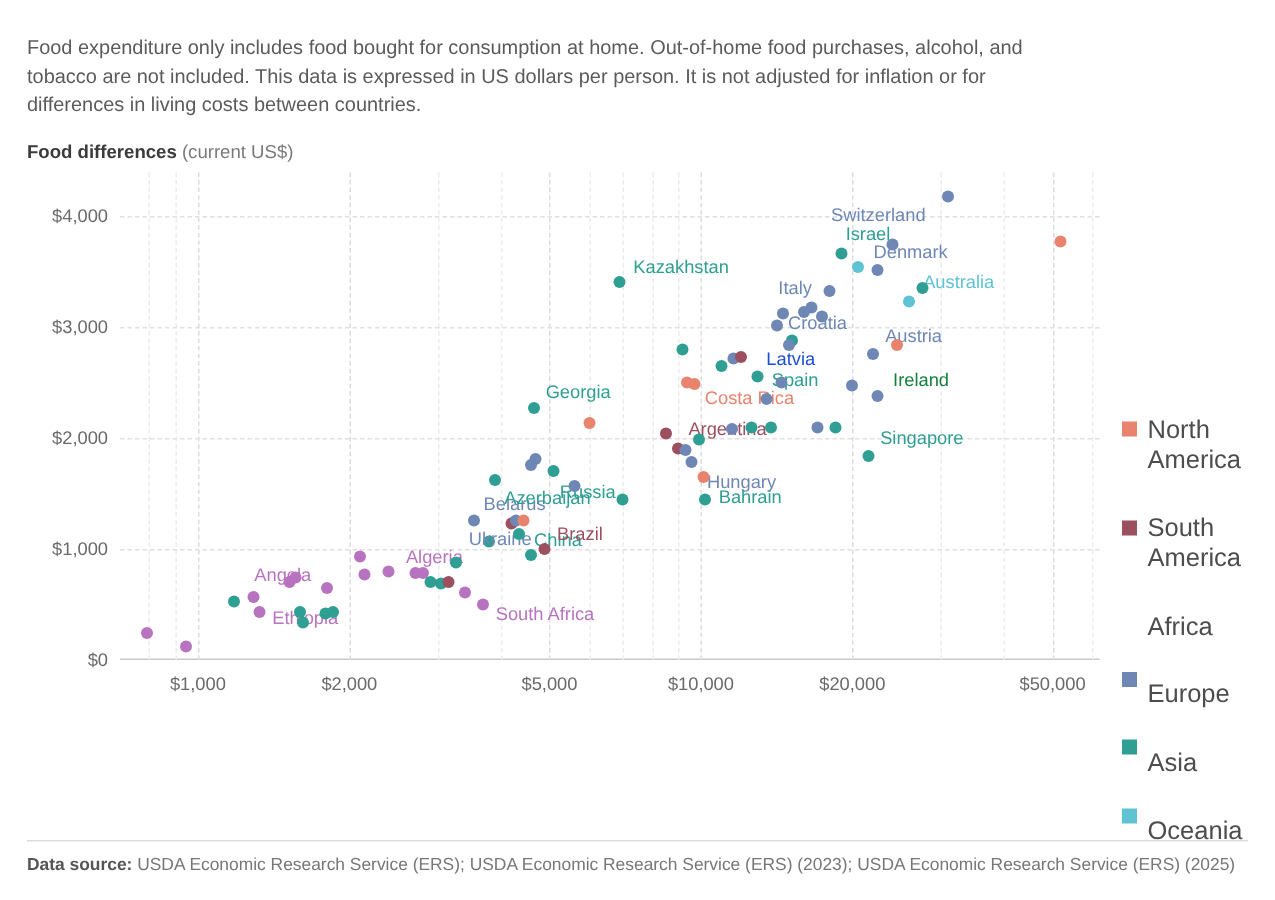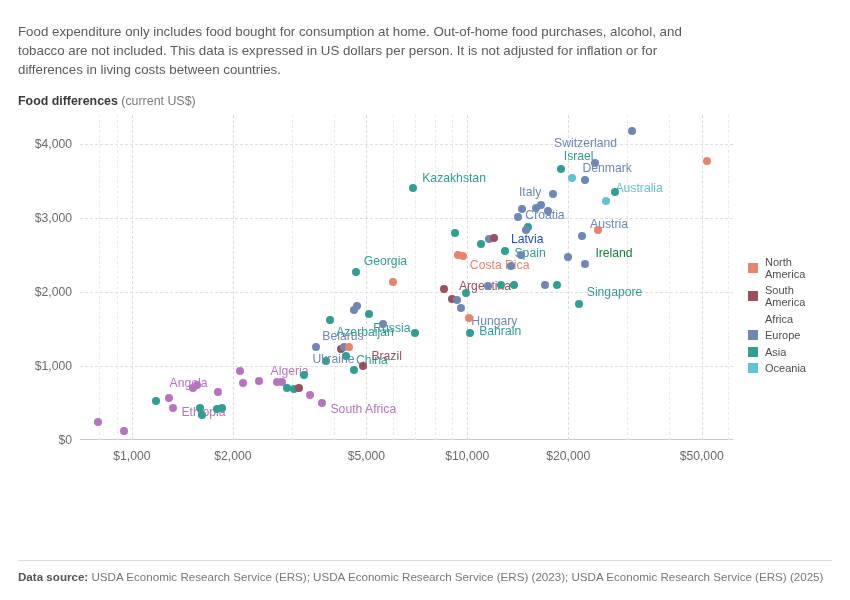--- a/index.html
+++ b/index.html
@@ -58,21 +58,21 @@
 
   .xaxis-title{position:absolute;left:62px;width:653px;top:372px;
     text-align:center;font-size:12.4px;}
   .xaxis-title b{color:#3b3b3b;font-weight:700;}
   .xaxis-title i{font-style:normal;color:#7a7a7a;}
 
   
   .legend{position:absolute;left:730px;top:146px;}
   .legend-item{display:flex;align-items:center;margin-bottom:4.5px;}
   .swatch{width:10px;height:10px;margin-right:7px;flex:0 0 auto;}
-  .legend-label{font-size:11px;color:#4d4d4d;}
+  .legend-label{font-size:17px;color:#4d4d4d;margin-top:21px;}
 
   
   .footer{position:absolute;left:18px;right:18px;bottom:14px;}
   .footer-rule{height:1px;background:#dcdcdc;margin-bottom:8px;}
   .source{font-size:11.6px;line-height:1.45;color:#777;}
   .source b{color:#555;font-weight:700;}
   .license{font-size:11.6px;color:#888;margin-top:7px;}
 </style>
 </head>
 <body>

